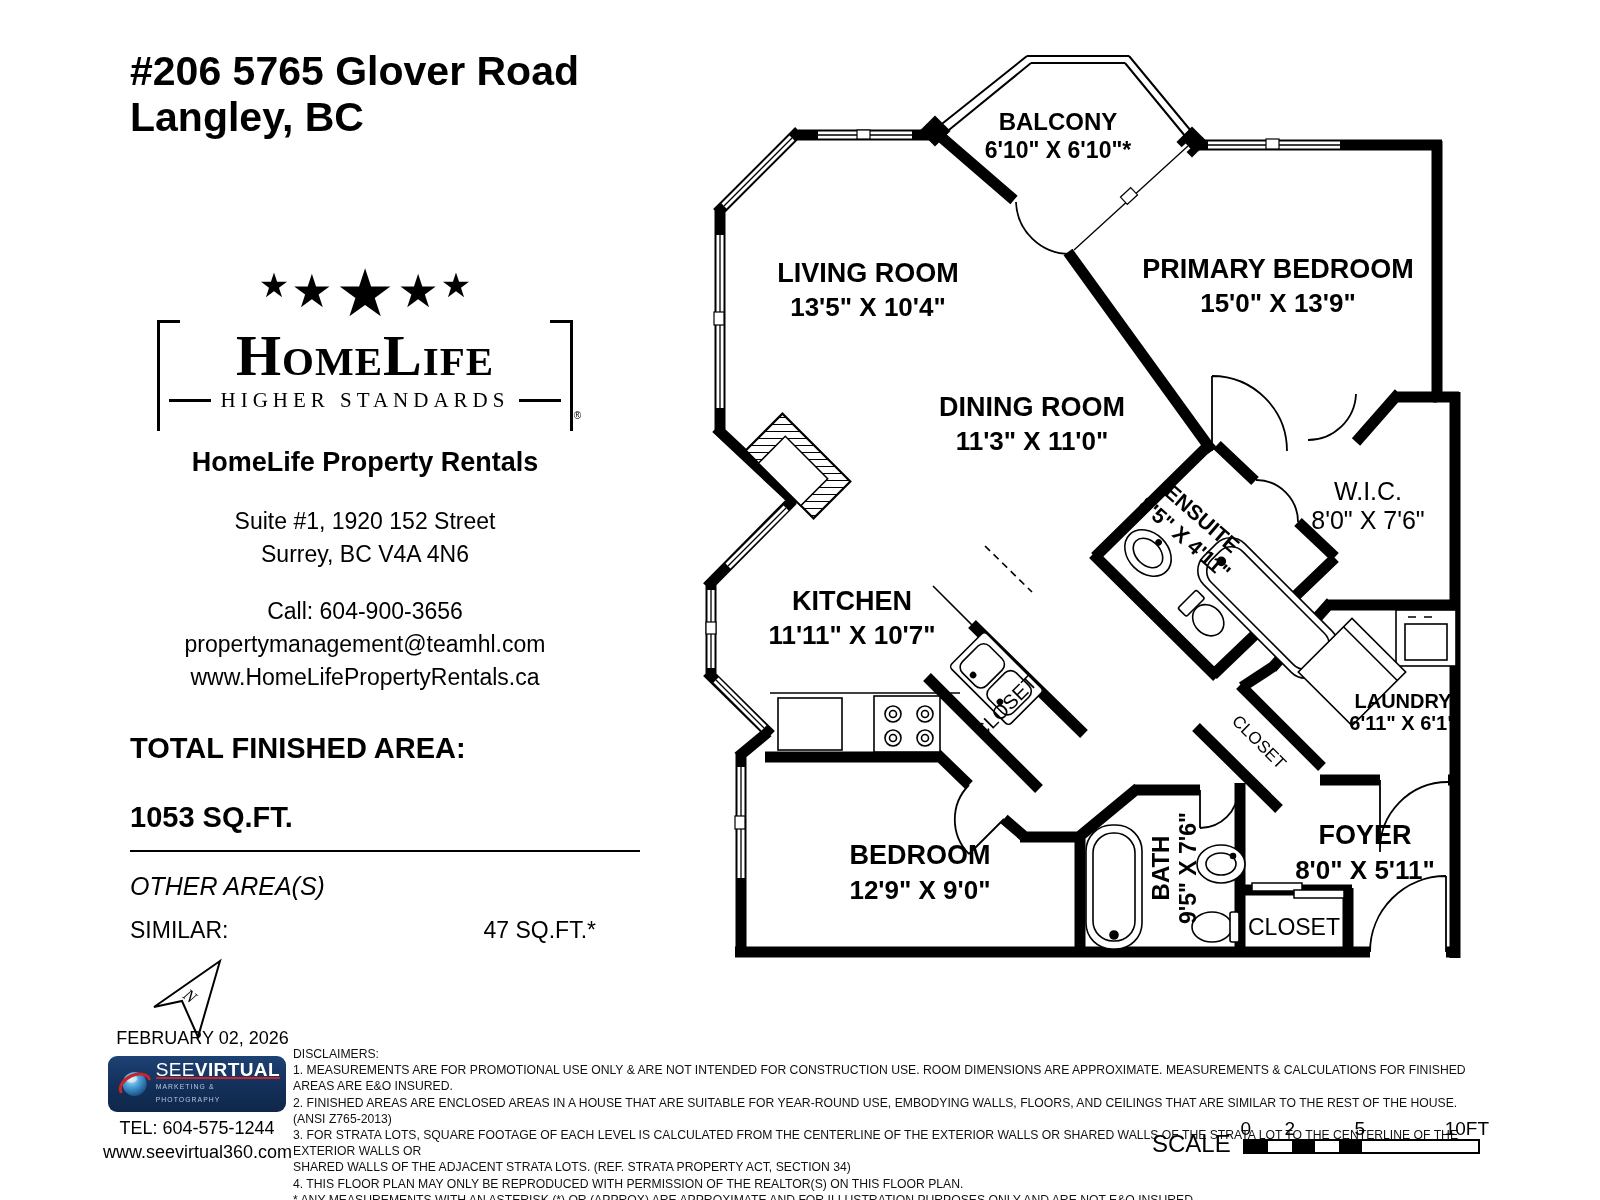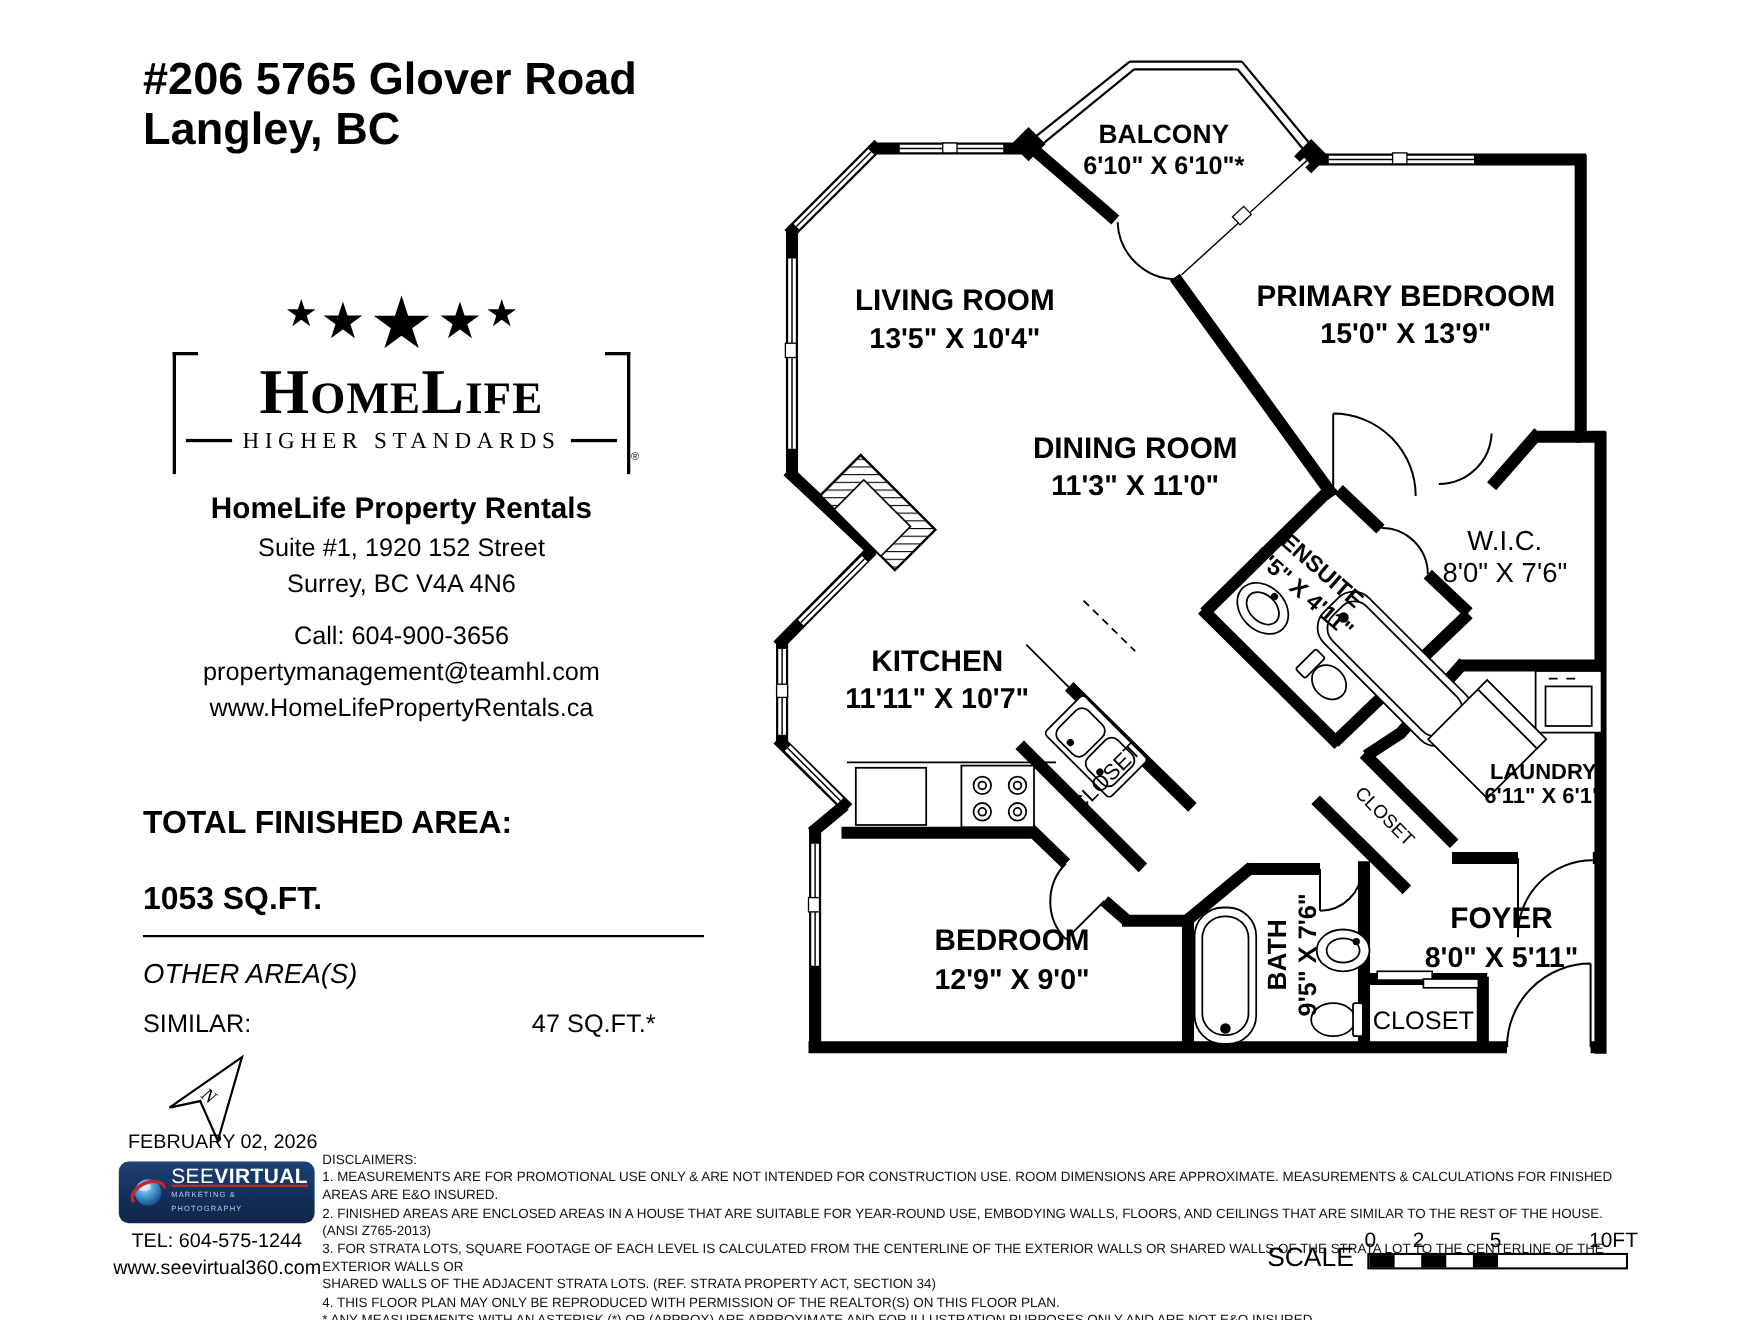--- a/index.html
+++ b/index.html
@@ -19,22 +19,22 @@
   .hl-brk-l,.hl-brk-r{position:absolute;top:0;width:20px;height:108px;border-top:3px solid #000;}
   .hl-brk-l{left:-8px;border-left:3px solid #000;}
   .hl-brk-r{right:-8px;border-right:3px solid #000;}
   .hl-reg{position:absolute;right:-16px;bottom:-6px;font-size:10px;}
   .hl-name{font-family:"Liberation Serif",serif;font-weight:bold;font-size:58px;
            font-variant:small-caps;letter-spacing:1px;line-height:60px;}
   .hl-tag{display:flex;align-items:center;justify-content:center;gap:10px;
           font-family:"Liberation Serif",serif;font-size:21px;letter-spacing:5px;margin-top:2px;}
   .hl-tag .dash{width:42px;border-top:3px solid #000;}
   .company{font-size:27px;font-weight:bold;margin-top:32px;}
-  .addr{font-size:23px;margin-top:3px;line-height:33px;}
-  .contact{font-size:23px;margin-top:14px;line-height:33px;}
+  .addr{font-size:23px;margin-top:27px;line-height:33px;}
+  .contact{font-size:23px;margin-top:24px;line-height:33px;}
   
   .areablk{left:130px;top:732px;width:512px;}
   .arearow1{display:flex;gap:36px;font-size:29px;font-weight:bold;flex-direction:column;}
   .areahr{border:none;border-top:2px solid #000;margin:16px 0 0;width:510px;}
   .otherlbl{font-style:italic;font-size:25px;margin-top:20px;}
   .otherrow{display:flex;justify-content:space-between;width:466px;
             font-size:23px;margin-top:16px;}
   
   .north{left:146px;top:955px;}
   .date{left:105px;top:1028px;width:195px;text-align:center;font-size:18px;}

